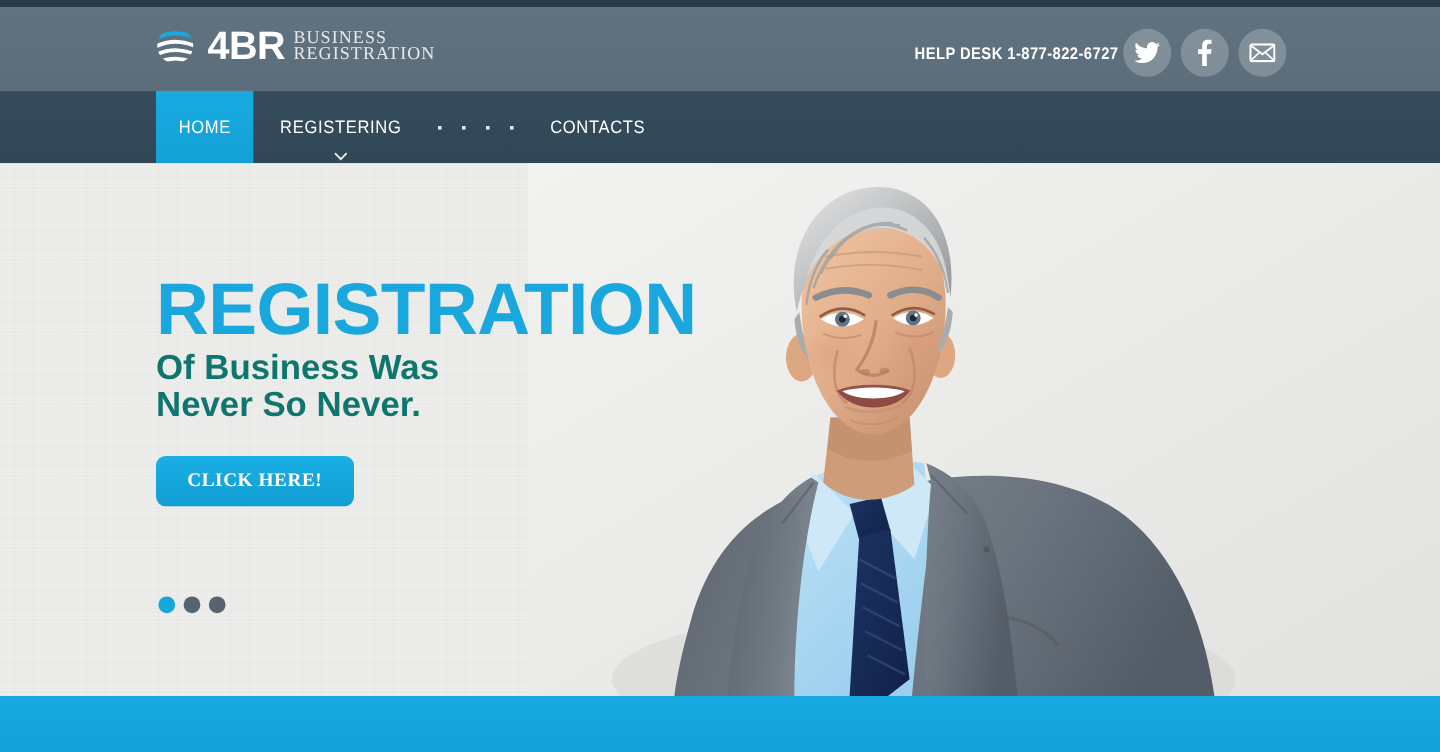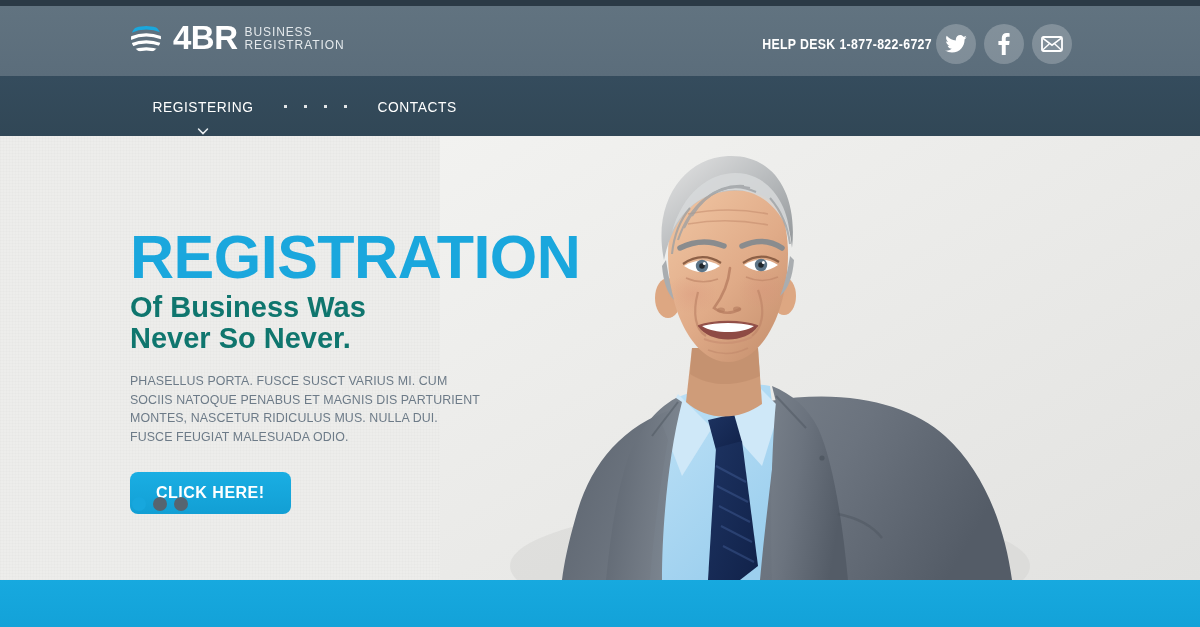--- a/index.html
+++ b/index.html
@@ -66,25 +66,25 @@
   .logo-4br {
     color: #ffffff;
     font-size: 33px;
     font-weight: bold;
     line-height: 34px;
     letter-spacing: -0.5px;
     font-family: "Liberation Sans", sans-serif;
   }
   .logo-sub {
     color: #e4e9ec;
-    font-size: 12px;
+    font-size: 15px;
     line-height: 13px;
     letter-spacing: 0.9px;
     padding-top: 5px;
-    font-family: Liberation Sans, sans-serif;
+    font-family: Liberation Serif, serif;
   }
 
   
   .helpdesk {
     position: absolute;
     right: 268px;
     top: 30px;
     color: #ffffff;
     font-size: 14px;
     letter-spacing: 0.4px;
@@ -234,21 +234,21 @@
     color: #ffffff;
     border: none;
     border-radius: 8px;
     padding: 0 26px;
     height: 42px;
     line-height: 42px;
     font-size: 16px;
     font-weight: bold;
     letter-spacing: 0.5px;
     cursor: pointer;
-    font-family: Liberation Sans, sans-serif;
+    font-family: Liberation Serif, serif;
   }
   .hero-dots {
     position: absolute;
     left: 132px;
     top: 497px;
     display: flex;
     gap: 7px;
     z-index: 4;
   }
   .dot {
@@ -343,20 +343,23 @@
             <path d="M2 13.8 L8.4 7.8 M20 13.8 L13.6 7.8" fill="none" stroke="#ffffff" stroke-width="1.4"></path>
           </svg>
         </span>
       </a>
     </div>
   </div>
 
   <nav class="nav">
     <div class="nav-inner">
 
+      <div class="nav-item home">
+        <span class="nav-label">HOME</span>
+      </div>
 
       <div class="nav-item plain">
         <span class="nav-label">REGISTERING</span>
         <span class="nav-caret">
           <svg width="11" height="7" viewBox="0 0 11 7" aria-hidden="true">
             <path d="M1 1 L5.5 5.6 L10 1" fill="none" stroke="#e9eef1" stroke-width="1.6" stroke-linecap="round"></path>
           </svg>
         </span>
       </div>
 
@@ -526,21 +529,20 @@
         <path d="M350 120 q -4 26 -10 40 q 12 -10 14 -36 Z" fill="#a9adb0"></path>
       </svg>
     </div>
 
     <div class="hero-copy">
       <div class="hero-title">REGISTRATION</div>
       <div class="hero-sub">
         <span>Of Business Was</span><br>
         <span>Never So Never.</span>
       </div>
-      <p class="hero-text">PHASELLUS PORTA. FUSCE SUSCT VARIUS MI. CUM SOCIIS NATOQUE PENABUS ET MAGNIS DIS PARTURIENT MONTES, NASCETUR RIDICULUS MUS. NULLA DUI. FUSCE FEUGIAT MALESUADA ODIO.</p>
       <button class="hero-btn">CLICK HERE!</button>
     </div>
 
   </section>
 
   <div class="hero-dots">
     <span class="dot active"></span>
     <span class="dot"></span>
     <span class="dot"></span>
   </div>

